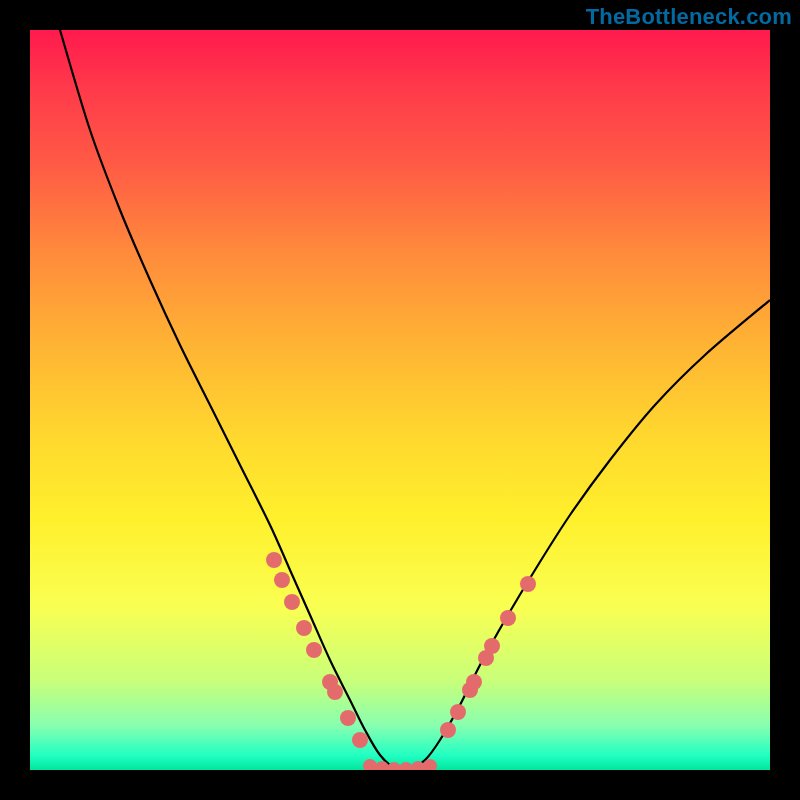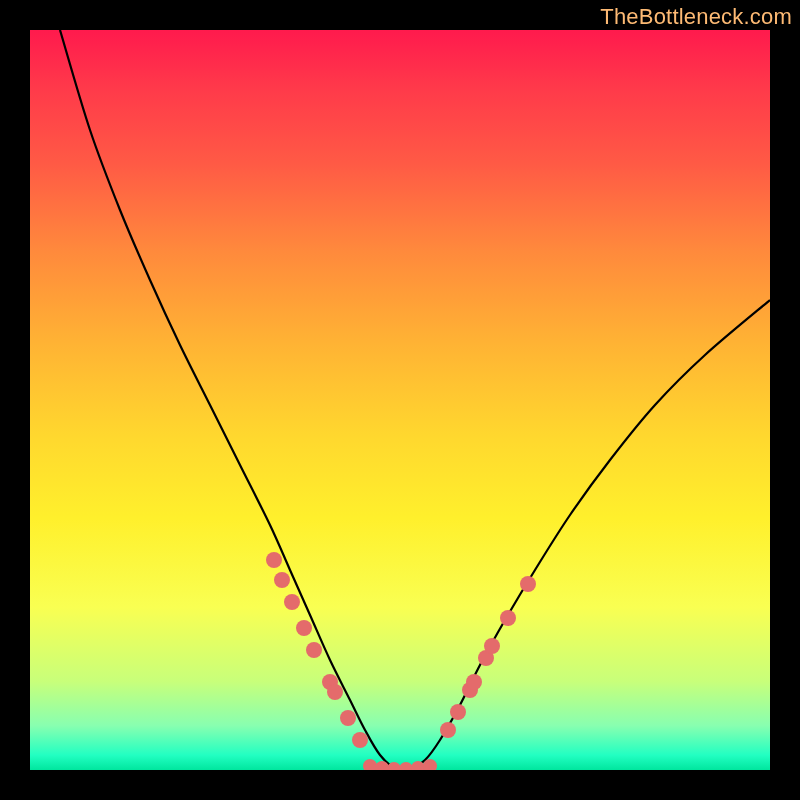--- a/index.html
+++ b/index.html
@@ -28,23 +28,23 @@
       #f9ff52 78%,
       #c8ff7a 88%,
       #88ffb0 94%,
       #22ffc2 98%,
       #00e69e 100%);
   }
   .watermark {
     position: absolute;
     top: 4px;
     right: 8px;
-    color: #fdba74;
+    color: #0369a1;
     font-size: 22px;
-    font-weight: 400;
+    font-weight: 700;
     letter-spacing: 0.2px;
     z-index: 50;
     user-select: none;
   }
   svg.plot {
     position: absolute;
     left: 0;
     top: 0;
     width: 740px;
     height: 740px;

